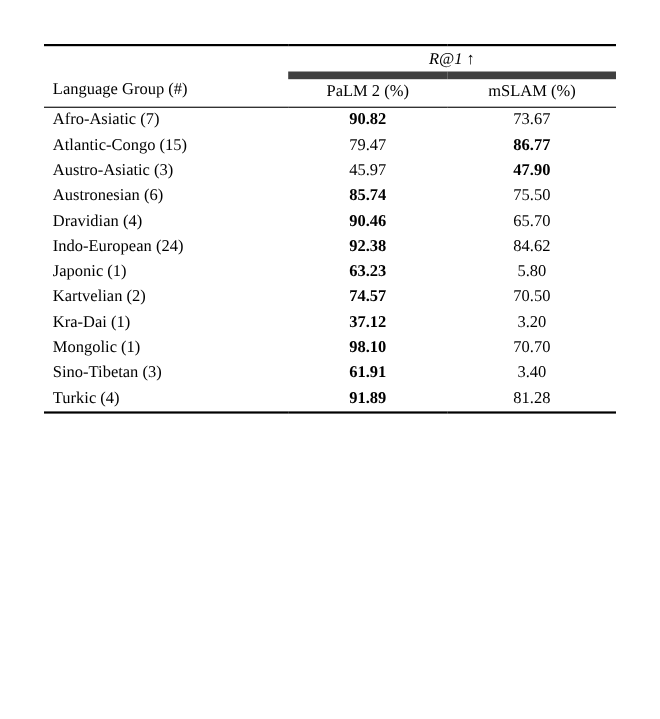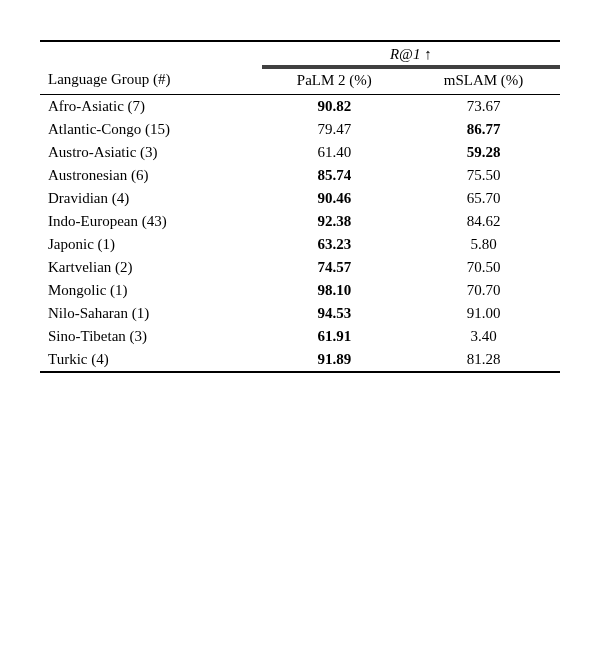--- a/index.html
+++ b/index.html
@@ -37,21 +37,21 @@
 
     
     .header-group-row th {
       text-align: center;
       padding: 4px 8px 2px 8px;
       font-weight: normal;
       font-style: italic;
     }
 
     .header-group-cell {
-      border-bottom: 4px solid #404040;
+      border-bottom: 7px solid #404040;
       text-align: center;
       padding-bottom: 3px;
     }
 
     
     .col-header-row th {
       padding: 3px 8px 5px 8px;
       font-weight: normal;
       border-bottom: 1px solid #000;
       margin-top: 22px;
@@ -118,57 +118,57 @@
           <td class="bold">90.82</td>
           <td>73.67</td>
         </tr>
         <tr>
           <td>Atlantic-Congo (15)</td>
           <td>79.47</td>
           <td class="bold">86.77</td>
         </tr>
         <tr>
           <td>Austro-Asiatic (3)</td>
-          <td>61.40</td>
-          <td class="bold">59.28</td>
+          <td>45.97</td>
+          <td class="bold">47.90</td>
         </tr>
         <tr>
           <td>Austronesian (6)</td>
           <td class="bold">85.74</td>
           <td>75.50</td>
         </tr>
         <tr>
           <td>Dravidian (4)</td>
           <td class="bold">90.46</td>
           <td>65.70</td>
         </tr>
         <tr>
-          <td>Indo-European (43)</td>
+          <td>Indo-European (24)</td>
           <td class="bold">92.38</td>
           <td>84.62</td>
         </tr>
         <tr>
           <td>Japonic (1)</td>
           <td class="bold">63.23</td>
           <td>5.80</td>
         </tr>
         <tr>
           <td>Kartvelian (2)</td>
           <td class="bold">74.57</td>
           <td>70.50</td>
         </tr>
         <tr>
+          <td>Kra-Dai (1)</td>
+          <td class="bold">37.12</td>
+          <td>3.20</td>
+        </tr>
+        <tr>
           <td>Mongolic (1)</td>
           <td class="bold">98.10</td>
           <td>70.70</td>
-        </tr>
-        <tr>
-          <td>Nilo-Saharan (1)</td>
-          <td class="bold">94.53</td>
-          <td>91.00</td>
         </tr>
         <tr>
           <td>Sino-Tibetan (3)</td>
           <td class="bold">61.91</td>
           <td>3.40</td>
         </tr>
         <tr>
           <td>Turkic (4)</td>
           <td class="bold">91.89</td>
           <td>81.28</td>

